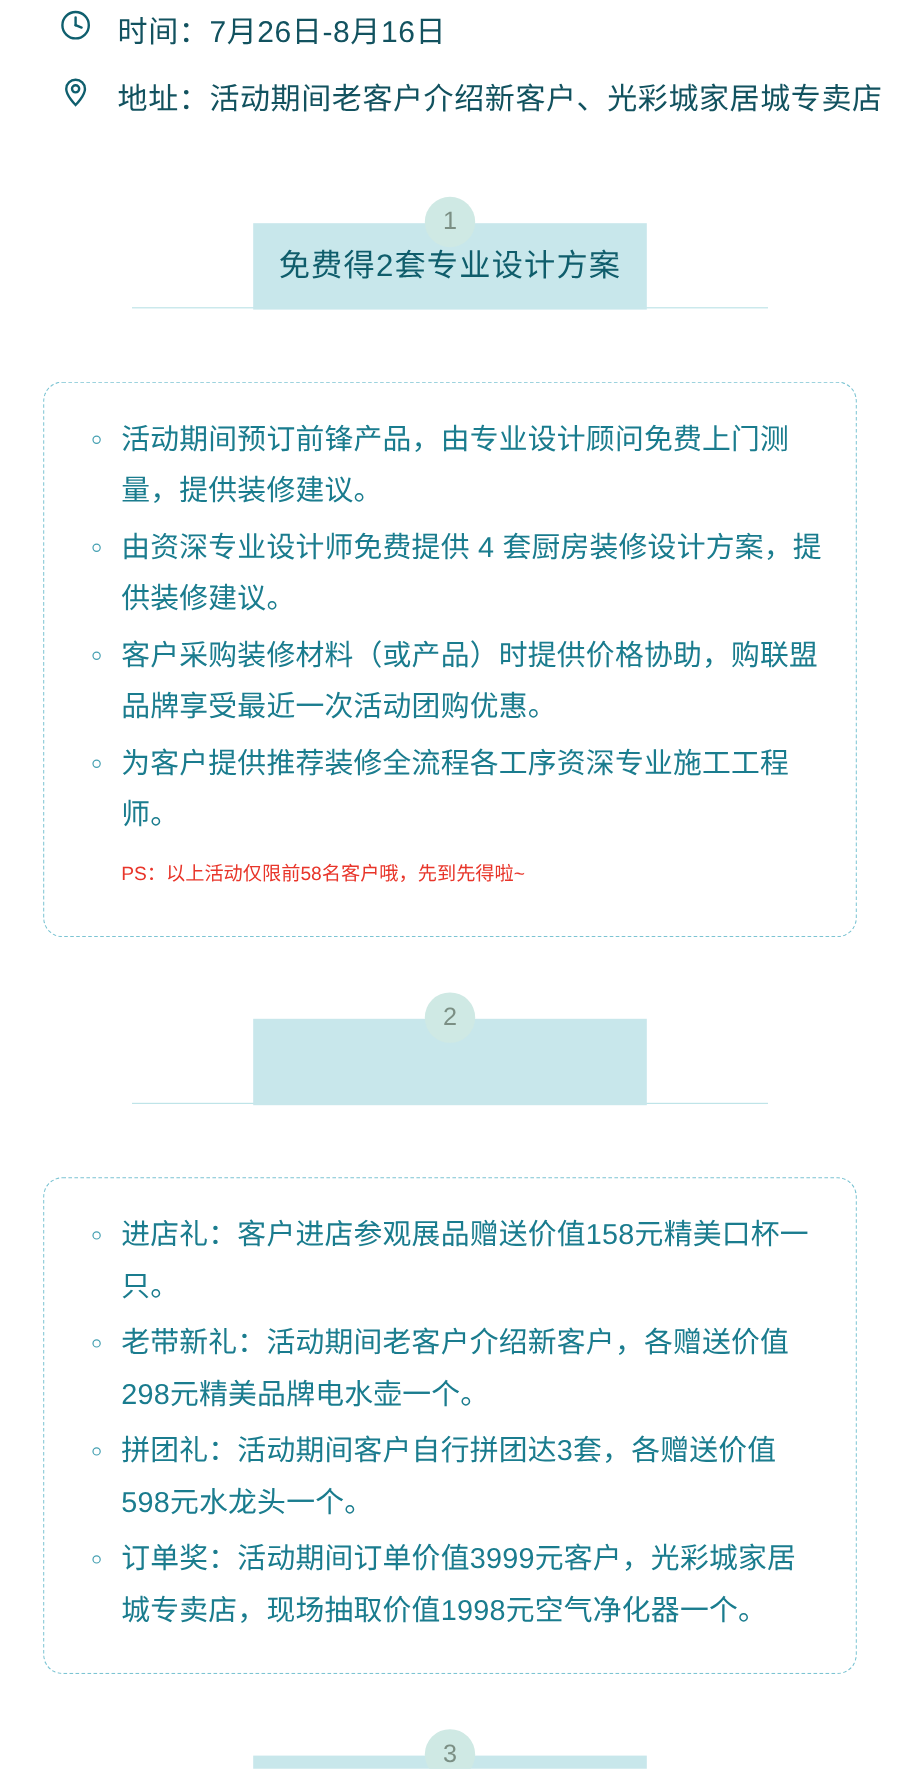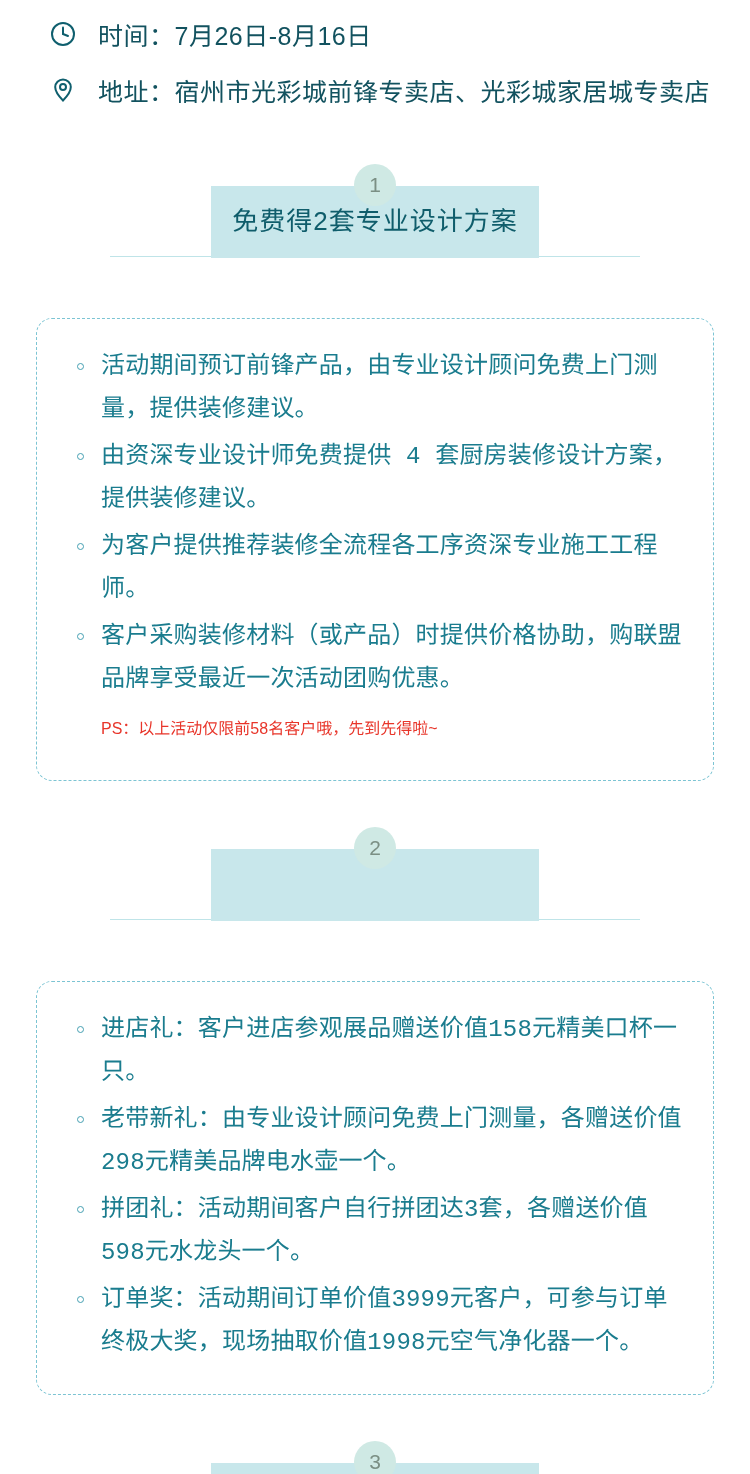--- a/index.html
+++ b/index.html
@@ -15,21 +15,21 @@
     overflow: hidden;
     position: relative;
   }
 
   
   .meta {
     padding: 6px 0 0 0;
   }
   .meta-row {
     display: flex;
-    align-items: center;
+    align-items: flex-start;
     margin: 0 0 0 48px;
     height: 56px;
   }
   .meta-icon {
     width: 30px;
     height: 30px;
     flex: 0 0 30px;
     margin-right: 20px;
     display: flex;
     align-items: center;
@@ -105,21 +105,20 @@
     border: 1px dashed #7cc4d3;
     border-radius: 16px;
     padding: 26px 28px 30px 28px;
     box-sizing: border-box;
   }
 
   ul.bullets {
     list-style: none;
     margin: 0;
     padding: 0;
-    font-family: Liberation Mono, monospace;
   }
   ul.bullets li {
     position: relative;
     padding-left: 36px;
     font-size: 24px;
     line-height: 43px;
     color: #1a7c8e;
     margin-bottom: 4px;
     letter-spacing: 0.2px;
   }
@@ -161,56 +160,56 @@
     <span class="meta-text">时间：7月26日-8月16日</span>
   </div>
 
   <div class="meta-row">
     <span class="meta-icon">
       <svg width="28" height="28" viewBox="0 0 28 28" aria-hidden="true">
         <path d="M14 3.5c-4.3 0-7.8 3.4-7.8 7.6 0 5.6 7.8 13.4 7.8 13.4s7.8-7.8 7.8-13.4c0-4.2-3.5-7.6-7.8-7.6z" fill="none" stroke="#0f5f6e" stroke-width="2"></path>
         <circle cx="14" cy="11" r="3" fill="none" stroke="#0f5f6e" stroke-width="2"></circle>
       </svg>
     </span>
-    <span class="meta-text">地址：宿州市光彩城前锋专卖店、光彩城家居城专卖店</span>
+    <span class="meta-text">地址：活动期间老客户介绍新客户、光彩城家居城专卖店</span>
   </div>
 </div>
 
 <div class="section">
   <div class="sec-head">
     <div class="sec-line"></div>
     <div class="sec-plate"></div>
     <div class="sec-badge">1</div>
     <div class="sec-title">免费得2套专业设计方案</div>
   </div>
 
   <div class="card">
     <ul class="bullets">
       <li>活动期间预订前锋产品，由专业设计顾问免费上门测量，提供装修建议。</li>
       <li>由资深专业设计师免费提供 4 套厨房装修设计方案，提供装修建议。</li>
+      <li>客户采购装修材料（或产品）时提供价格协助，购联盟品牌享受最近一次活动团购优惠。</li>
       <li>为客户提供推荐装修全流程各工序资深专业施工工程师。</li>
-      <li>客户采购装修材料（或产品）时提供价格协助，购联盟品牌享受最近一次活动团购优惠。</li>
     </ul>
     <div class="ps">PS：以上活动仅限前58名客户哦，先到先得啦~</div>
   </div>
 </div>
 
 <div class="section">
   <div class="sec-head">
     <div class="sec-line"></div>
     <div class="sec-plate"></div>
     <div class="sec-badge">2</div>
   </div>
 
   <div class="card">
     <ul class="bullets">
       <li>进店礼：客户进店参观展品赠送价值158元精美口杯一只。</li>
-      <li>老带新礼：由专业设计顾问免费上门测量，各赠送价值298元精美品牌电水壶一个。</li>
+      <li>老带新礼：活动期间老客户介绍新客户，各赠送价值298元精美品牌电水壶一个。</li>
       <li>拼团礼：活动期间客户自行拼团达3套，各赠送价值598元水龙头一个。</li>
-      <li>订单奖：活动期间订单价值3999元客户，可参与订单终极大奖，现场抽取价值1998元空气净化器一个。</li>
+      <li>订单奖：活动期间订单价值3999元客户，光彩城家居城专卖店，现场抽取价值1998元空气净化器一个。</li>
     </ul>
   </div>
 </div>
 
 <div class="section">
   <div class="sec-head">
 
     <div class="sec-plate"></div>
     <div class="sec-badge">3</div>
 

